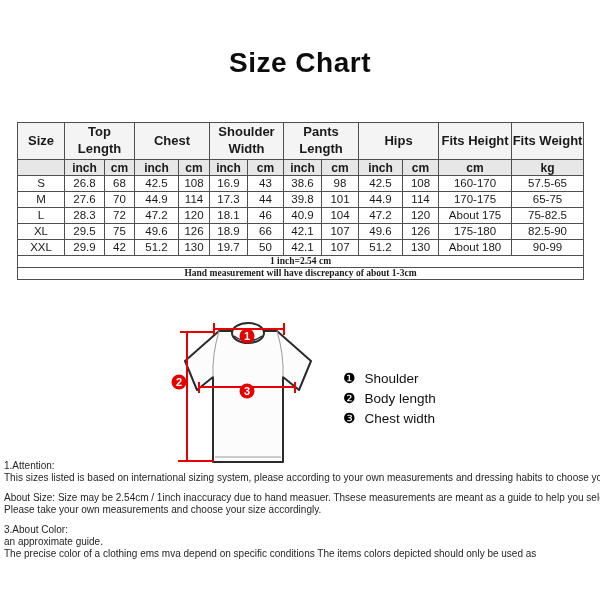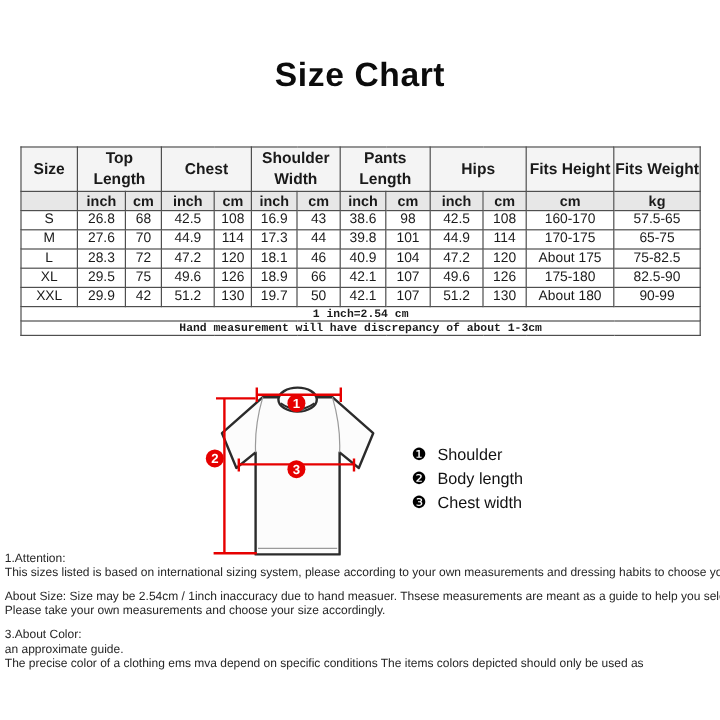--- a/index.html
+++ b/index.html
@@ -12,21 +12,21 @@
   table.size-chart{position:absolute;left:17px;top:122px;width:566px;
          border-collapse:collapse;table-layout:fixed;}
   .size-chart th,.size-chart td{border:1px solid #4f4f4f;padding:0;text-align:center;
          vertical-align:middle;overflow:hidden;color:#1a1a1a;}
   .size-chart thead tr.main th{height:36px;font-size:13px;font-weight:bold;
          background:#f4f4f4;line-height:1.3;}
   .size-chart thead tr.units th{height:15px;font-size:12px;font-weight:bold;
          background:#e7e7e7;line-height:1;}
   .size-chart tbody td{height:15px;font-size:11.5px;line-height:1;}
   .size-chart tfoot td{height:11px;font-size:9.5px;font-weight:bold;line-height:1;
-         font-family:Liberation Mono, monospace;}
+         font-family:Liberation Serif, serif;}
 
   svg.diagram{position:absolute;left:0;top:0;width:600px;height:600px;pointer-events:none;}
 
   .legend{position:absolute;left:343px;top:368px;}
   .legend-item{display:flex;align-items:center;height:20px;gap:9px;
          font-size:13.5px;color:#111;}
   .legend-num{font-size:14px;line-height:1;color:#000;}
 
   .notes{position:absolute;left:4px;top:460px;width:594px;font-size:10px;
          line-height:12.4px;color:#262626;}

